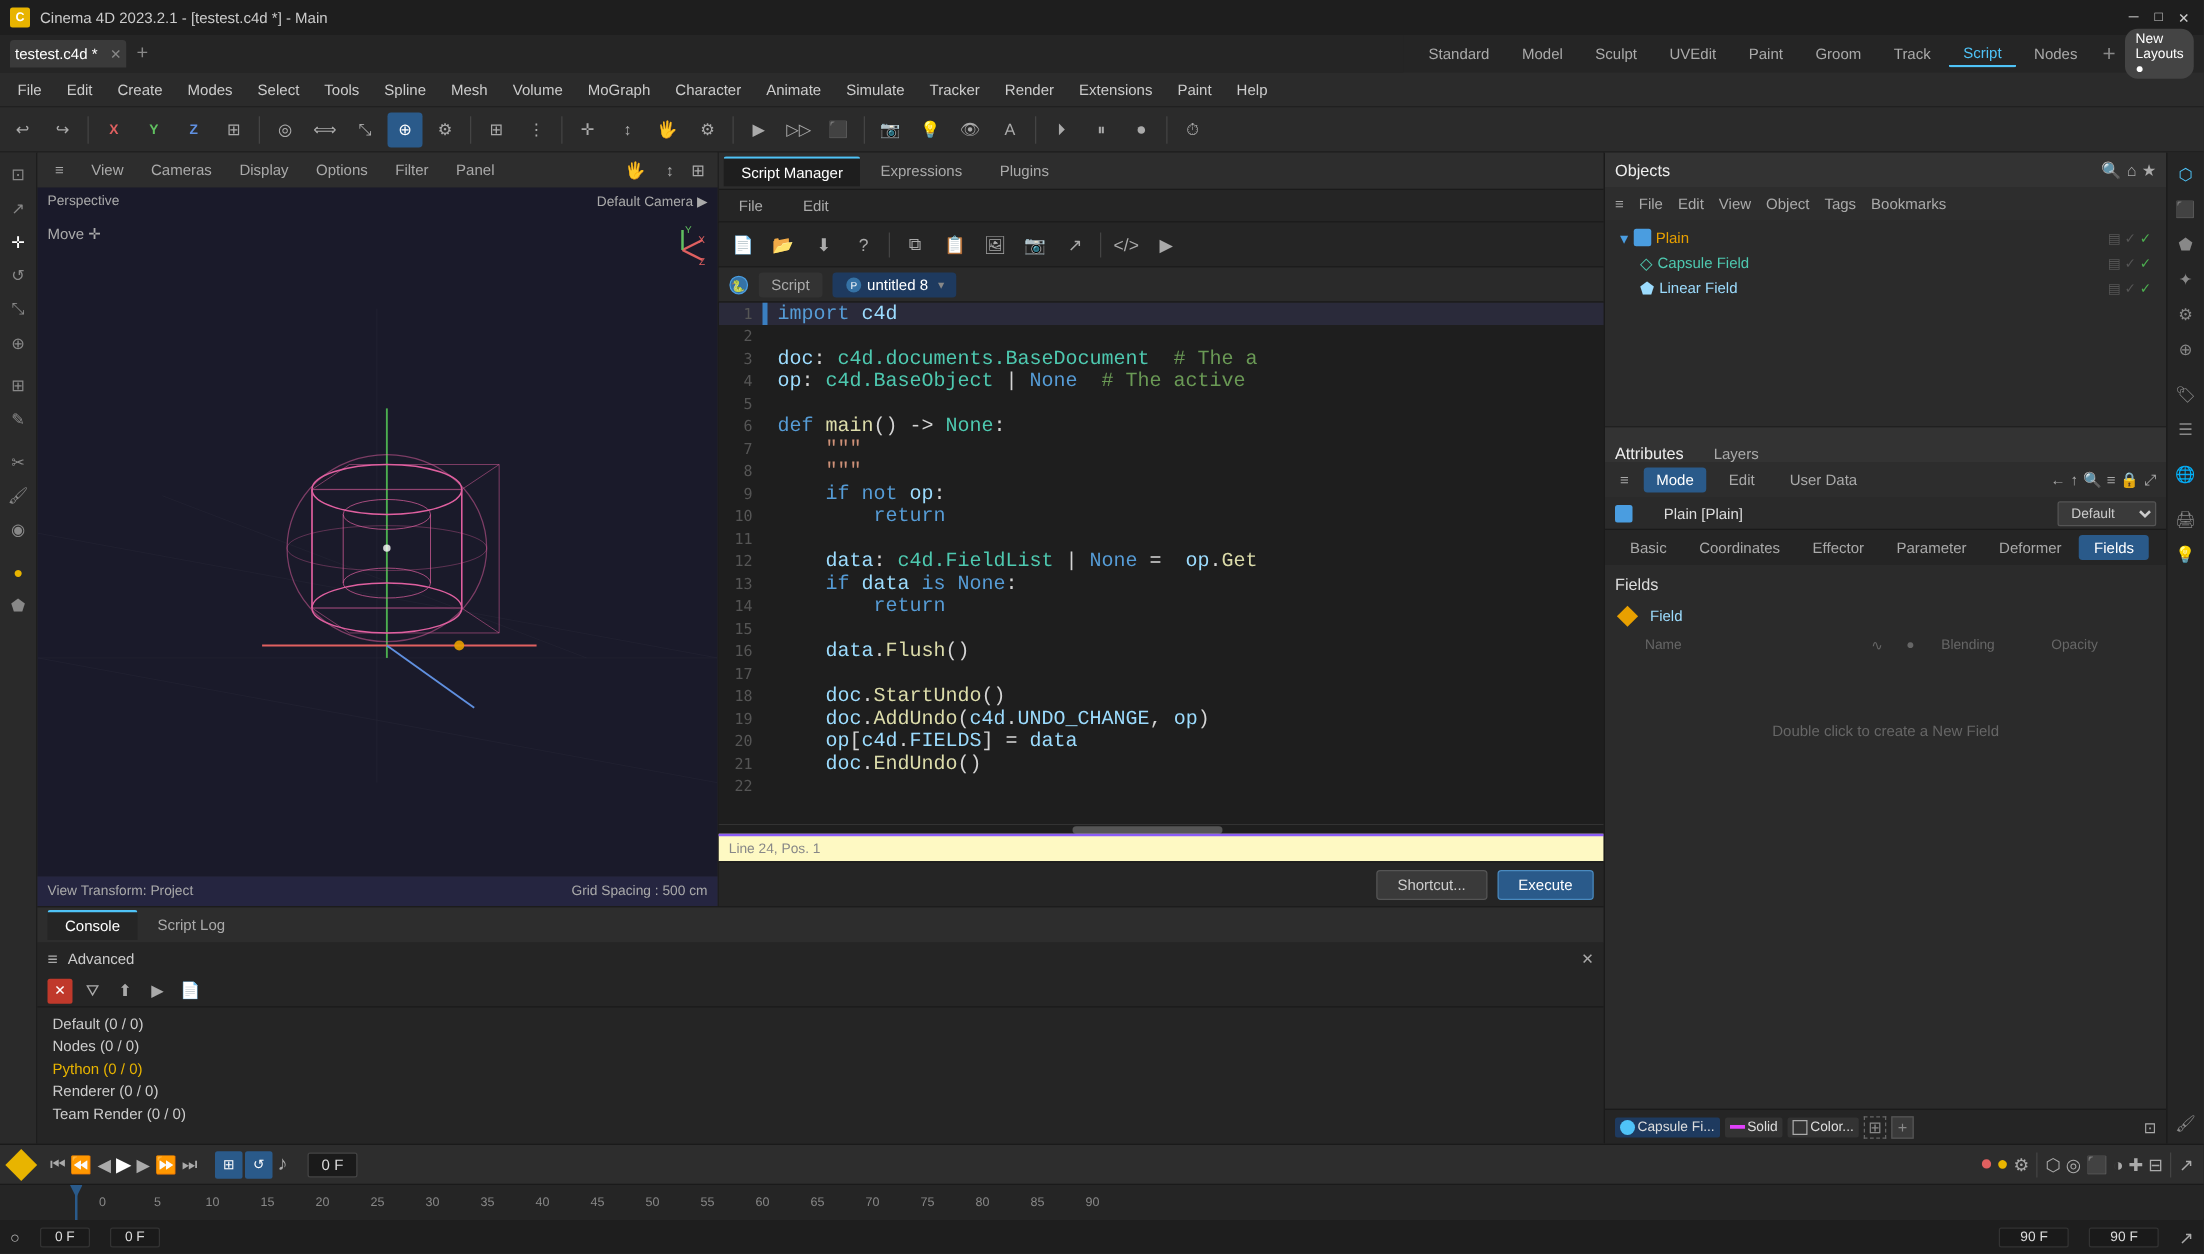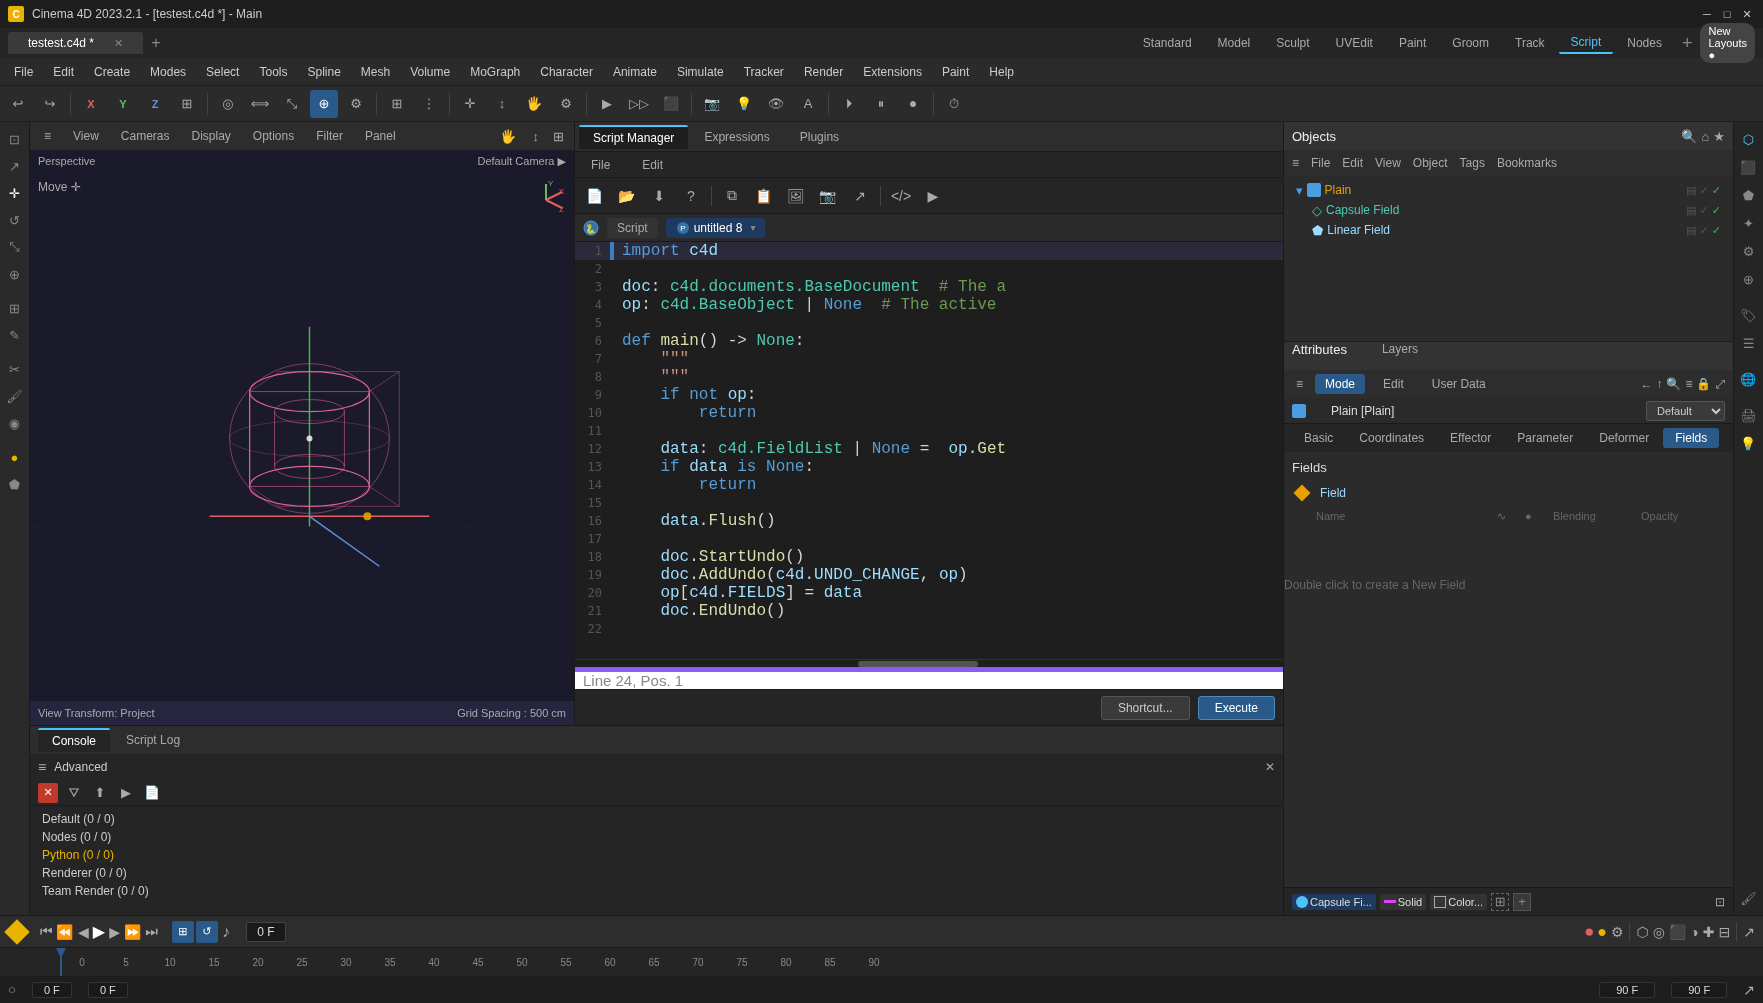--- a/index.html
+++ b/index.html
@@ -50,27 +50,27 @@
       width: 100%;
       height: 30px;
       background: #252525;
       display: flex;
       align-items: center;
       padding: 0 8px;
       gap: 2px;
     }
     .tab-item {
       display: flex; align-items: center;
-      padding: 4px 20px;
+      padding: 4px 4px;
       background: #333;
       border-radius: 3px 3px 0 0;
       cursor: pointer;
       font-size: 12px;
       color: #aaa;
-      gap: 20px;
+      gap: 10px;
     }
     .tab-item.active { background: #3a3a3a; color: #fff; }
     .tab-close {
       font-size: 11px; color: #888; cursor: pointer;
     }
     .tab-add { font-size: 16px; color: #888; cursor: pointer; padding: 0 6px; }
 
     
     #main-menu {
       width: 100%;
@@ -241,27 +241,27 @@
     }
     .kw { color: #569cd6; }
     .fn { color: #dcdcaa; }
     .type { color: #4ec9b0; }
     .str { color: #ce9178; }
     .comment { color: #6a9955; }
     .var { color: #9cdcfe; }
 
     #status-bar-script {
       height: 22px;
-      background: #ffffff;
-      display: flex;
-      align-items: center;
-      padding: 0 8px;
-      font-size: 15px;
+      background: #fef9c3;
+      display: flex;
+      align-items: center;
+      padding: 0 8px;
+      font-size: 11px;
       color: #888;
-      border-top: 5px solid #8b5cf6;
+      border-top: 2px solid #8b5cf6;
     }
     #script-footer {
       height: 36px;
       background: #252525;
       display: flex;
       align-items: center;
       justify-content: flex-end;
       padding: 0 8px;
       gap: 8px;
       border-top: 1px solid #1a1a1a;
@@ -325,23 +325,23 @@
     
     #attributes-panel {
       flex: 1;
       display: flex;
       flex-direction: column;
     }
     #attr-header {
       height: 28px;
       background: #333;
       display: flex;
-      align-items: flex-start;
-      padding: 0 8px;
-      gap: 23px;
+      align-items: flex-end;
+      padding: 0 8px;
+      gap: 12px;
     }
     #attr-tabs {
       height: 28px;
       background: #2d2d2d;
       display: flex;
       align-items: center;
       padding: 0 8px;
       gap: 8px;
     }
     .attr-tab {
@@ -391,20 +391,21 @@
       padding: 0 24px;
       color: #666;
       font-size: 11px;
     }
     .col-name { flex: 1; }
     .col-blend { width: 80px; }
     .col-opacity { width: 60px; }
     #fields-empty {
       display: flex;
       align-items: center;
+      justify-content: center;
       height: 100px;
       color: #666;
       font-size: 12px;
     }
 
     
     #layer-bar {
       height: 28px;
       background: #252525;
       display: flex;

